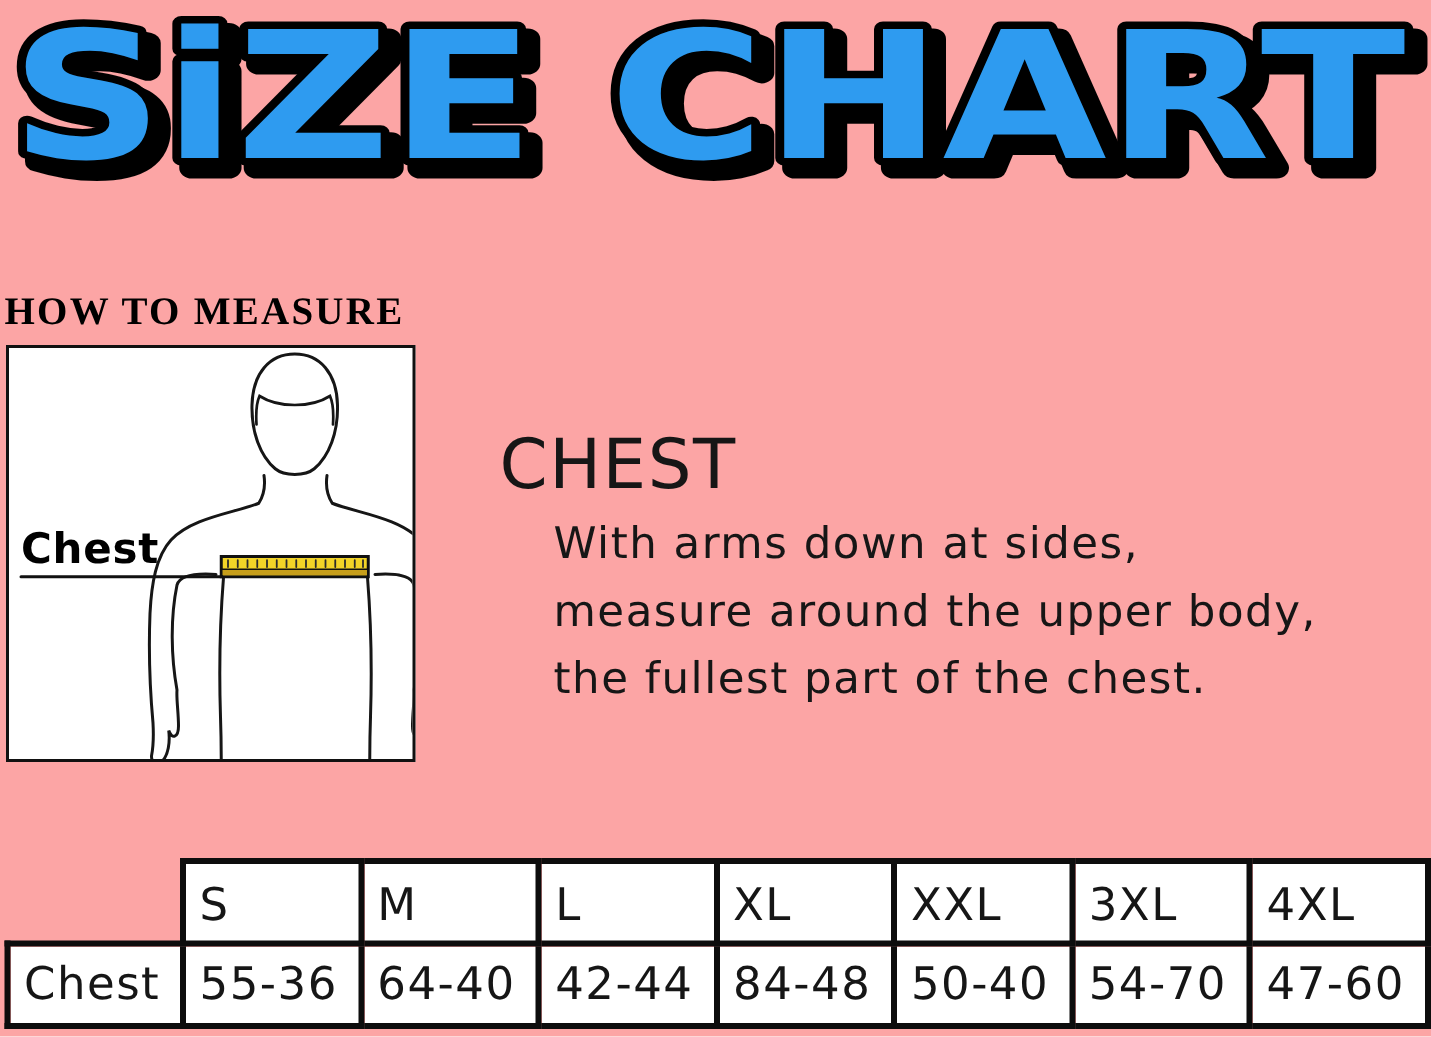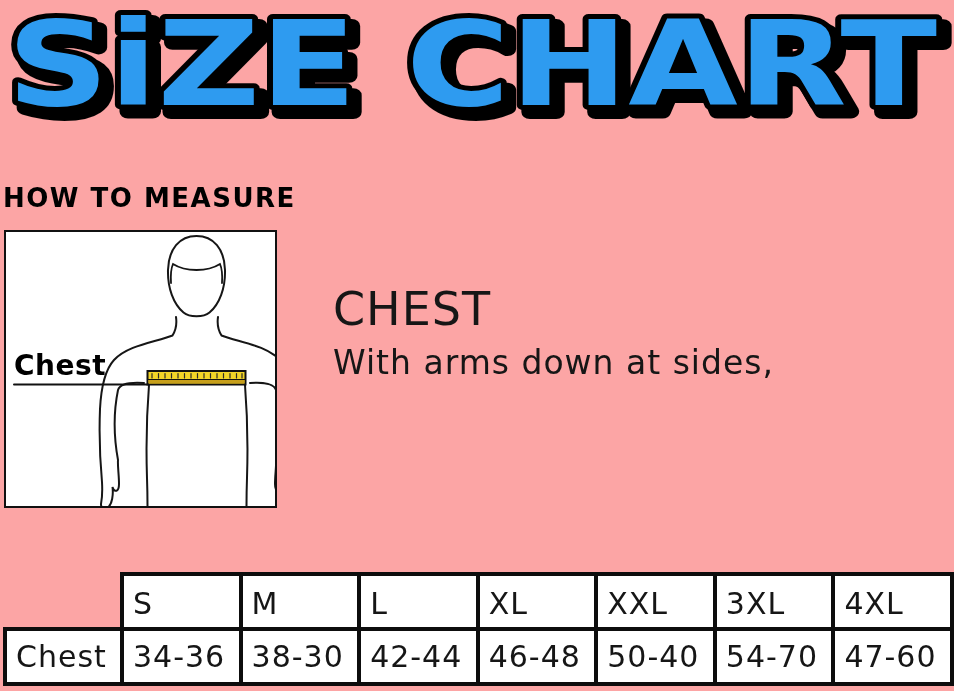--- a/index.html
+++ b/index.html
@@ -17,22 +17,22 @@
     fill: #000; stroke: #000; stroke-width: 14px; stroke-linejoin: round;
   }
   .title-main {
     font-family: "DejaVu Sans", sans-serif; font-weight: bold;
     fill: #2E9BF0; stroke: #000; stroke-width: 10px; stroke-linejoin: round;
     paint-order: stroke fill;
   }
 
   
   .how-heading {
-    position: absolute; left: 3px; top: 183px;
-    font-size: 26px; font-weight: bold; letter-spacing: 1.5px; color: #000;
+    position: absolute; left: 3px; top: 193px;
+    font-size: 26px; font-weight: bold; letter-spacing: 1.5px; color: #000; font-family: Liberation Serif, serif;
   }
 
   
   .measure-box {
     position: absolute; left: 4px; top: 230px;
     width: 273px; height: 278px;
     border: 2px solid #111; background: #fff; overflow: hidden;
   }
   .figure-svg { position: absolute; left: 0; top: 0; }
   .chest-label {
@@ -40,22 +40,22 @@
     font-size: 28px; font-weight: bold; letter-spacing: 0.5px; color: #000;
   }
 
   
   .instructions { position: absolute; left: 333px; top: 284px; width: 620px; }
   .instructions h3 {
     font-size: 46px; font-weight: normal; letter-spacing: 1px;
     line-height: 50px; margin-bottom: 6px; color: #161616;
   }
   .instructions .line {
-    display: block; font-size: 33px; letter-spacing: 1px;
-    line-height: 45px; color: #161616; white-space: nowrap;
+    display: block; font-size: 29px; letter-spacing: 1px;
+    line-height: 45px; color: #161616; white-space: nowrap; margin-left: 36px;
   }
 
   
   .size-table {
     position: absolute; left: 3px; top: 572px;
     border-collapse: collapse; table-layout: fixed; width: 951px;
   }
   .size-table td {
     border: 4px solid #0d0d0d; height: 55px;
     vertical-align: bottom; padding: 0 0 6px 9px;
@@ -101,20 +101,22 @@
 
       <line x1="8" y1="152.5" x2="142" y2="152.5" stroke="#111" stroke-width="2"></line>
     </svg>
     <span class="chest-label">Chest</span>
   </div>
 
   <div class="instructions">
     <h3>CHEST</h3>
     <p>
       <span class="line">With arms down at sides,</span>
+      <span class="line">measure around the upper body,</span>
+      <span class="line">the fullest part of the chest.</span>
     </p>
   </div>
 
   <table class="size-table">
     <colgroup>
       <col style="width:117px">
       <col>
         <col>
         <col>
         <col>
@@ -128,24 +130,24 @@
       <td>S</td>
       <td>M</td>
       <td>L</td>
       <td>XL</td>
       <td>XXL</td>
       <td>3XL</td>
       <td>4XL</td>
     </tr>
     <tr class="data-row">
       <td>Chest</td>
-      <td>34-36</td>
-      <td>38-30</td>
+      <td>55-36</td>
+      <td>64-40</td>
       <td>42-44</td>
-      <td>46-48</td>
+      <td>84-48</td>
       <td>50-40</td>
       <td>54-70</td>
       <td>47-60</td>
     </tr>
   </tbody>
     </table>
 
 </div>
 
 </body></html>

